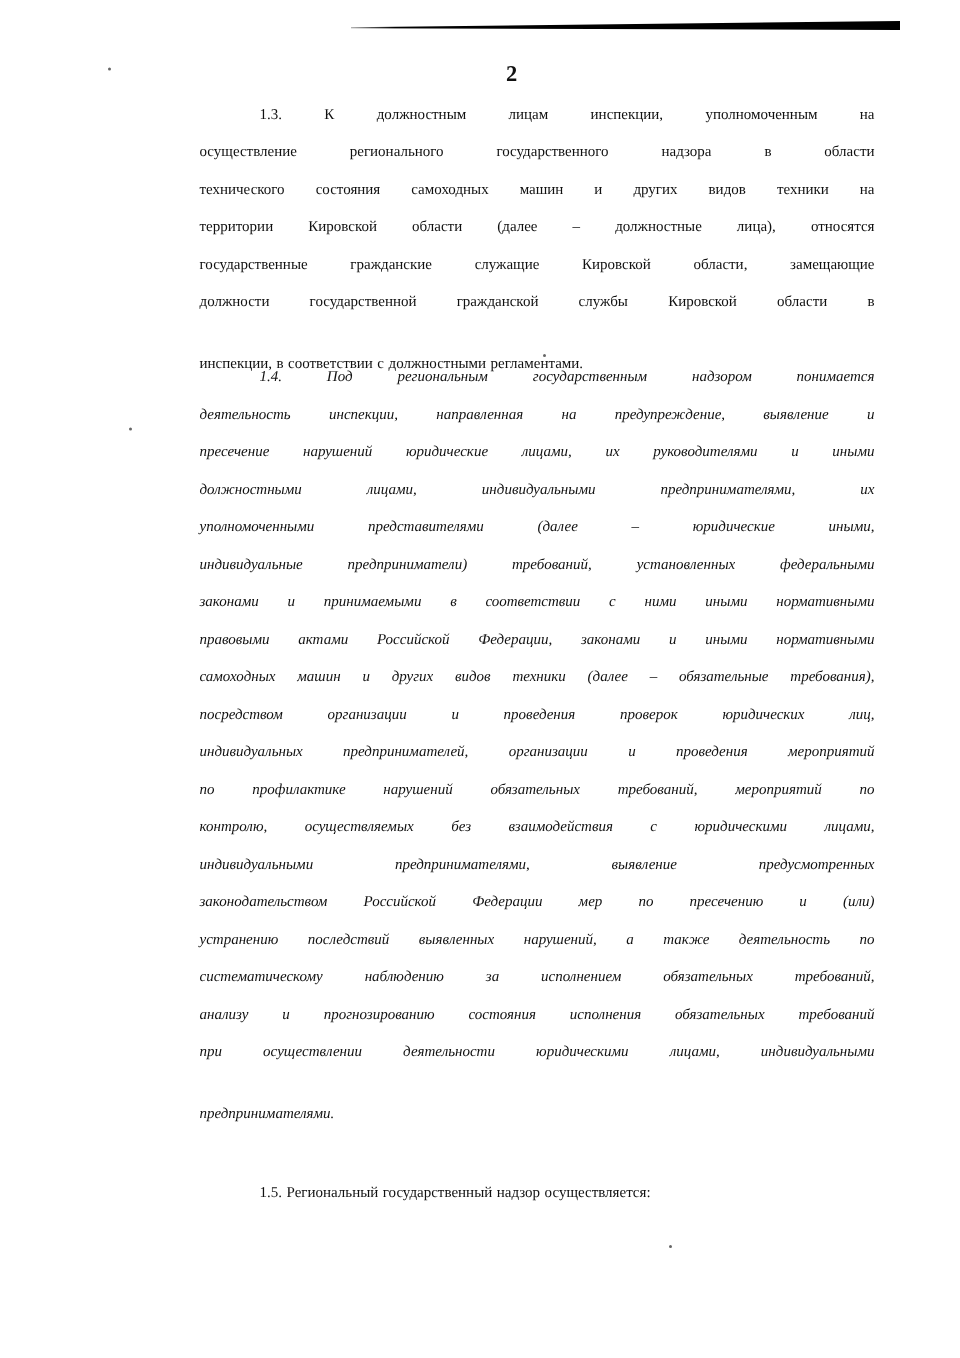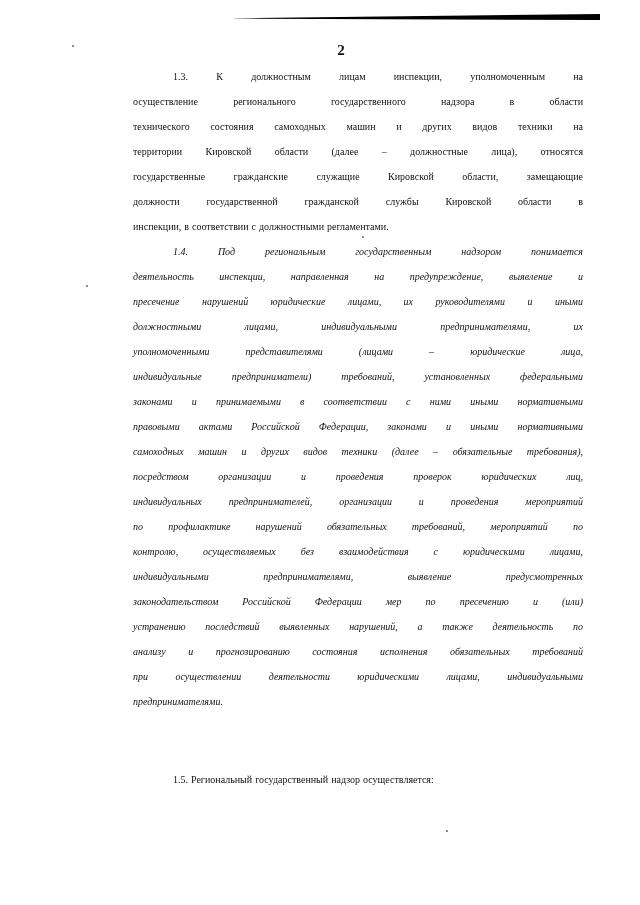--- a/index.html
+++ b/index.html
@@ -61,20 +61,21 @@
       text-align: justify;
       text-align-last: justify;
       height: 25px;
       white-space: nowrap;
     }
     .para .line.first {
       padding-left: 40px;
     }
     .para .line.last {
       text-align-last: left;
+      margin-top: 16px;
     }
     .para .line-inner {
       display: block;
       white-space: normal;
       text-align: justify;
       text-align-last: justify;
     }
     .para .line.last .line-inner {
       text-align-last: left;
     }
@@ -127,21 +128,21 @@
     <span class="line">
         <span class="line-inner">деятельность инспекции, направленная на предупреждение, выявление и</span>
       </span>
     <span class="line">
         <span class="line-inner">пресечение нарушений юридические лицами, их руководителями и иными</span>
       </span>
     <span class="line">
         <span class="line-inner">должностными лицами, индивидуальными предпринимателями, их</span>
       </span>
     <span class="line">
-        <span class="line-inner">уполномоченными представителями (лицами – юридические лица,</span>
+        <span class="line-inner">уполномоченными представителями (далее – юридические иными,</span>
       </span>
     <span class="line">
         <span class="line-inner">индивидуальные предприниматели) требований, установленных федеральными</span>
       </span>
     <span class="line">
         <span class="line-inner">законами и принимаемыми в соответствии с ними иными нормативными</span>
       </span>
     <span class="line">
         <span class="line-inner">правовыми актами Российской Федерации, законами и иными нормативными</span>
       </span>
@@ -163,20 +164,23 @@
     <span class="line">
         <span class="line-inner">индивидуальными предпринимателями, выявление предусмотренных</span>
       </span>
     <span class="line">
         <span class="line-inner">законодательством Российской Федерации мер по пресечению и (или)</span>
       </span>
     <span class="line">
         <span class="line-inner">устранению последствий выявленных нарушений, а также деятельность по</span>
       </span>
     <span class="line">
+        <span class="line-inner">систематическому наблюдению за исполнением обязательных требований,</span>
+      </span>
+    <span class="line">
         <span class="line-inner">анализу и прогнозированию состояния исполнения обязательных требований</span>
       </span>
     <span class="line">
         <span class="line-inner">при осуществлении деятельности юридическими лицами, индивидуальными</span>
       </span>
     <span class="line last">
         <span class="line-inner">предпринимателями.</span>
       </span>
   </div>
 </div>

